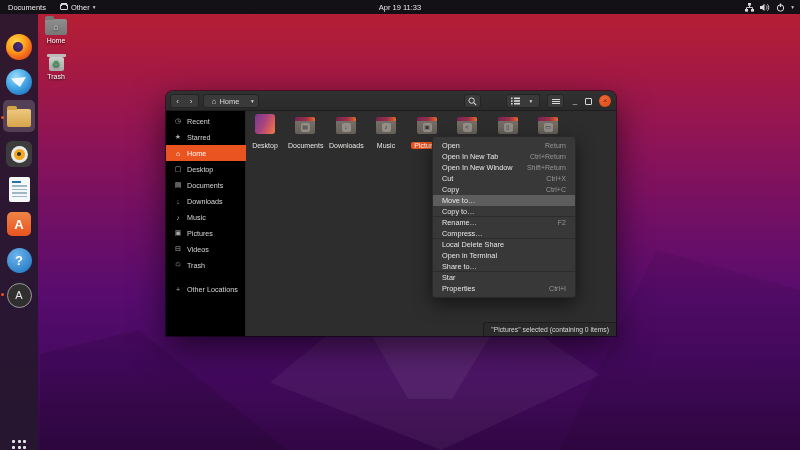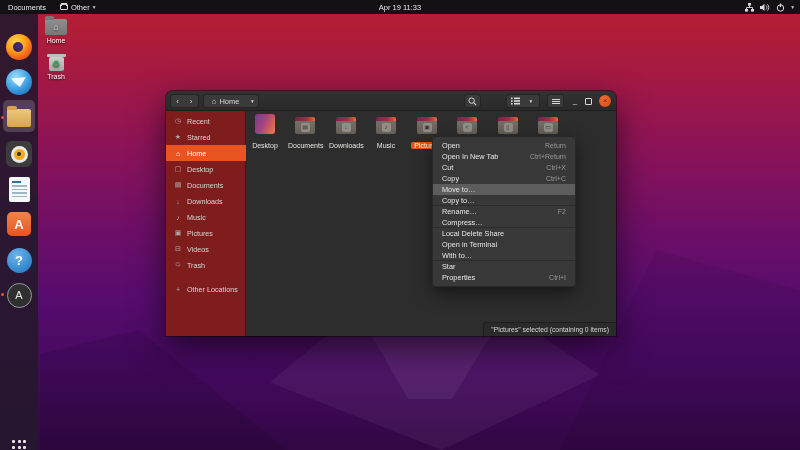--- a/index.html
+++ b/index.html
@@ -94,21 +94,21 @@
   .b-menu { left:381px; width:17px; }
   .lines i { display:block; width:8px; height:1px; background:#d9d9d9; margin:1px 0; }
   .wm-min { position:absolute; left:403px; top:3px; width:12px; height:14px; color:#d9d9d9; font-size:8px;
     display:flex; align-items:flex-end; justify-content:center; }
   .wm-max { position:absolute; left:419px; top:7px; width:7px; height:7px; border:1px solid #d9d9d9; border-radius:1px; }
   .wm-close { position:absolute; left:433px; top:4px; width:12px; height:12px; border-radius:50%;
     background:radial-gradient(circle at 40% 35%, #f06a36, #d94612); color:#6b2410; font-size:8px;
     display:flex; align-items:center; justify-content:center; line-height:1; }
   .svg-ic { display:block; }
 
-  .sidebar { position:absolute; left:0; top:20px; width:80px; bottom:0; background:#7f1d1d; border-right:1px solid #262626; }
+  .sidebar { position:absolute; left:0; top:20px; width:80px; bottom:0; background:#000000; border-right:1px solid #262626; }
   .srow { position:absolute; left:0; width:80px; height:16px; display:flex; align-items:center; gap:5px;
     padding-left:8px; color:#d6d6d6; font-size:7.2px; }
   .srow .sg { width:8px; text-align:center; color:#adadad; font-size:7px; }
   .srow.sel { background:#e95420; color:#fff; }
   .srow.sel .sg { color:#fff; }
 
   .content { position:absolute; left:81px; top:20px; right:0; bottom:0; background:#2d2d2d; }
   .fcell { position:absolute; width:40px; text-align:center; }
   .fcell .iwrap { height:21px; display:flex; align-items:flex-end; justify-content:center; }
   .fcell .flabel { margin-top:3px; font-size:7px; color:#e6e4e1; display:inline-block; padding:0 3px; border-radius:2px; }
@@ -393,20 +393,24 @@
 <div class="ctxmenu">
   <div class="mrow">
       <span class="ml">Open</span>
       <span class="ma">Return</span>
     </div>
   <div class="mrow">
       <span class="ml">Open In New Tab</span>
       <span class="ma">Ctrl+Return</span>
     </div>
   <div class="mrow">
+      <span class="ml">Open In New Window</span>
+      <span class="ma">Shift+Return</span>
+    </div>
+  <div class="mrow">
       <span class="ml">Cut</span>
       <span class="ma">Ctrl+X</span>
     </div>
   <div class="mrow">
       <span class="ml">Copy</span>
       <span class="ma">Ctrl+C</span>
     </div>
   <div class="mrow hl">
       <span class="ml">Move to…</span>
       <span class="ma"></span>
@@ -425,21 +429,21 @@
     </div>
   <div class="mrow">
       <span class="ml">Local Delete Share</span>
       <span class="ma"></span>
     </div>
   <div class="mrow">
       <span class="ml">Open in Terminal</span>
       <span class="ma"></span>
     </div>
   <div class="mrow sep">
-      <span class="ml">With to…</span>
+      <span class="ml">Share to…</span>
       <span class="ma"></span>
     </div>
   <div class="mrow">
       <span class="ml">Star</span>
       <span class="ma"></span>
     </div>
   <div class="mrow">
       <span class="ml">Properties</span>
       <span class="ma">Ctrl+I</span>
     </div>

